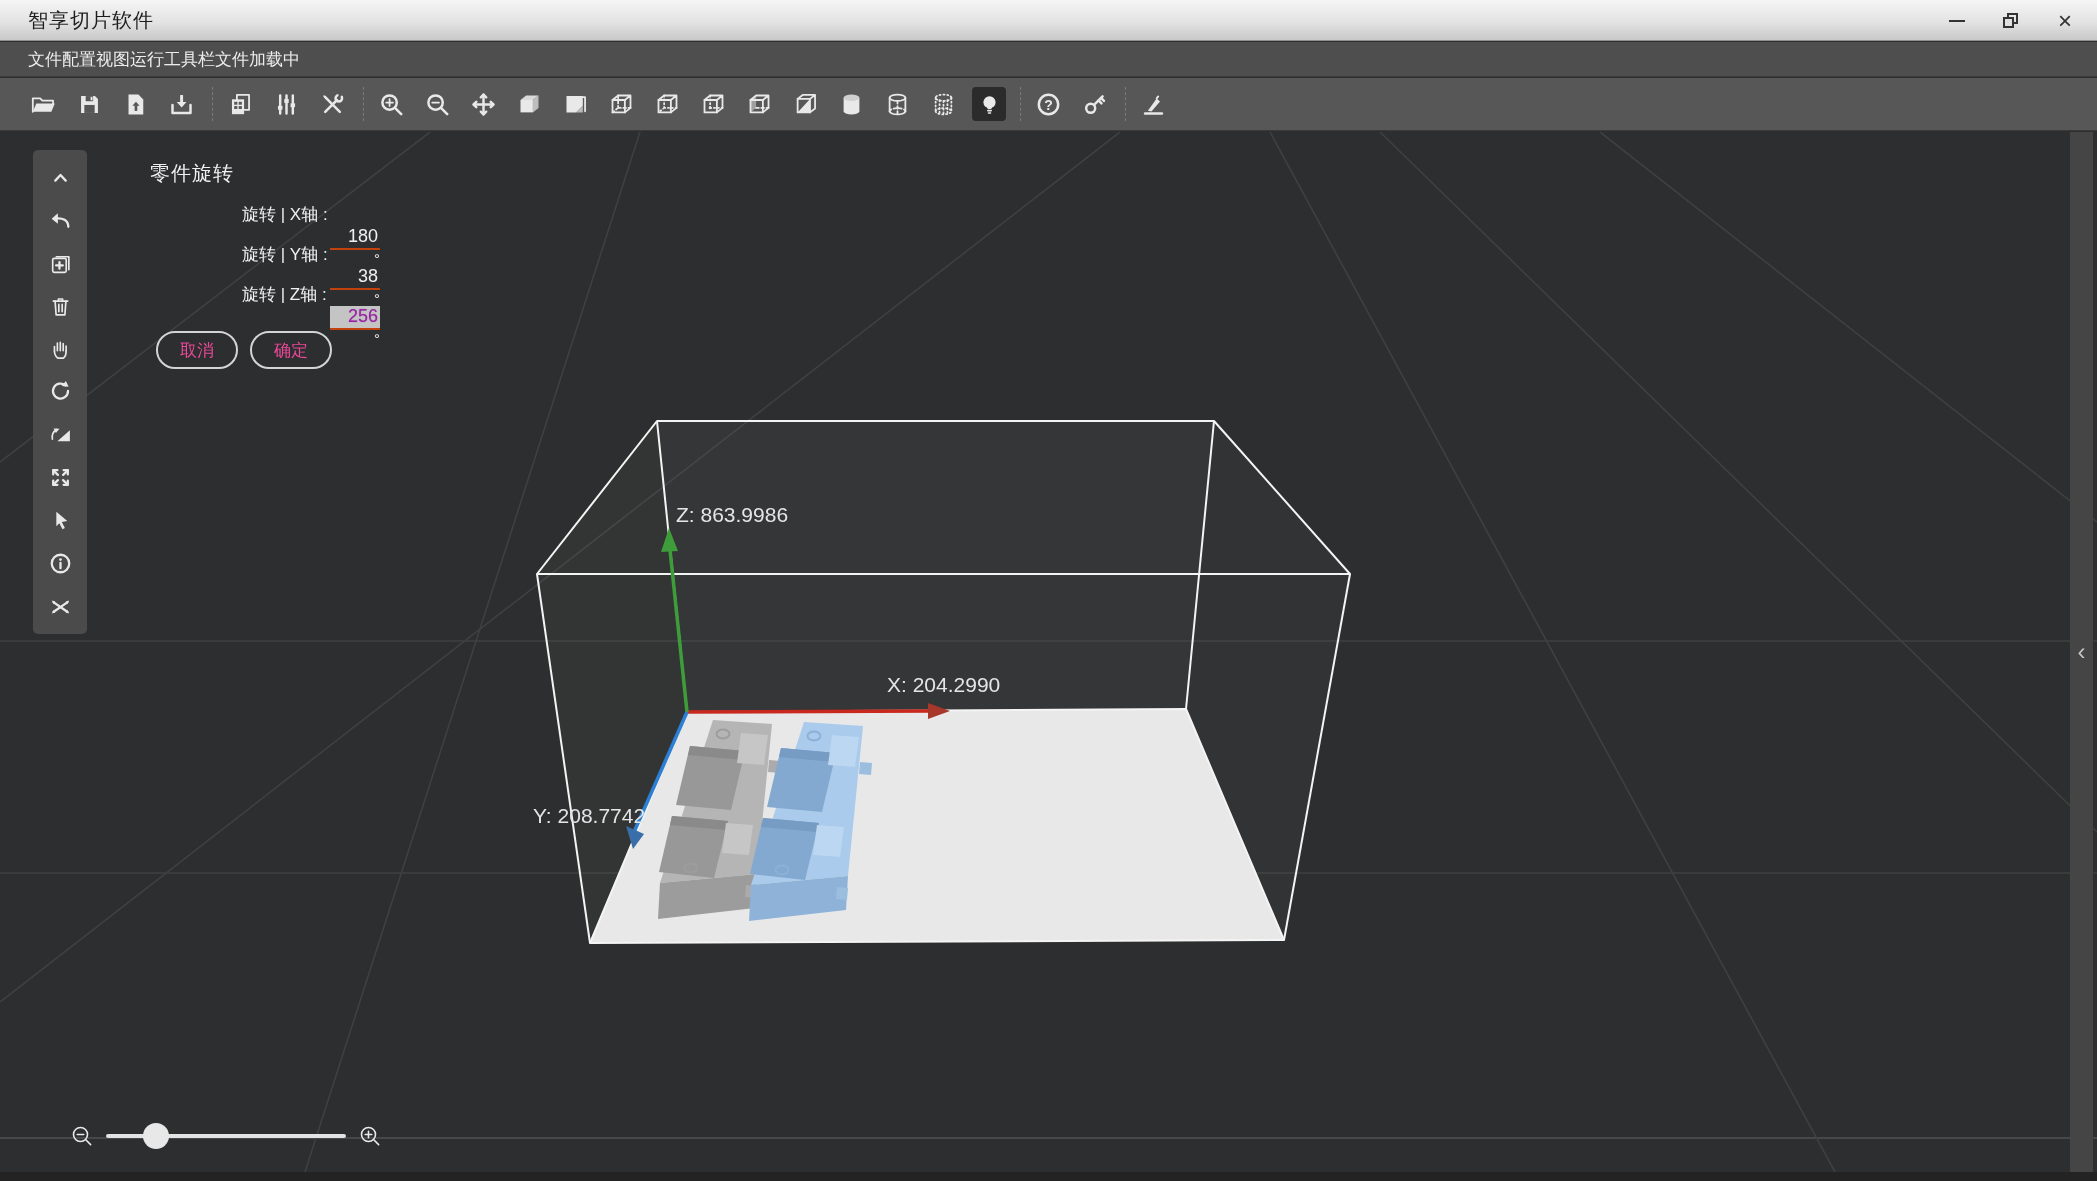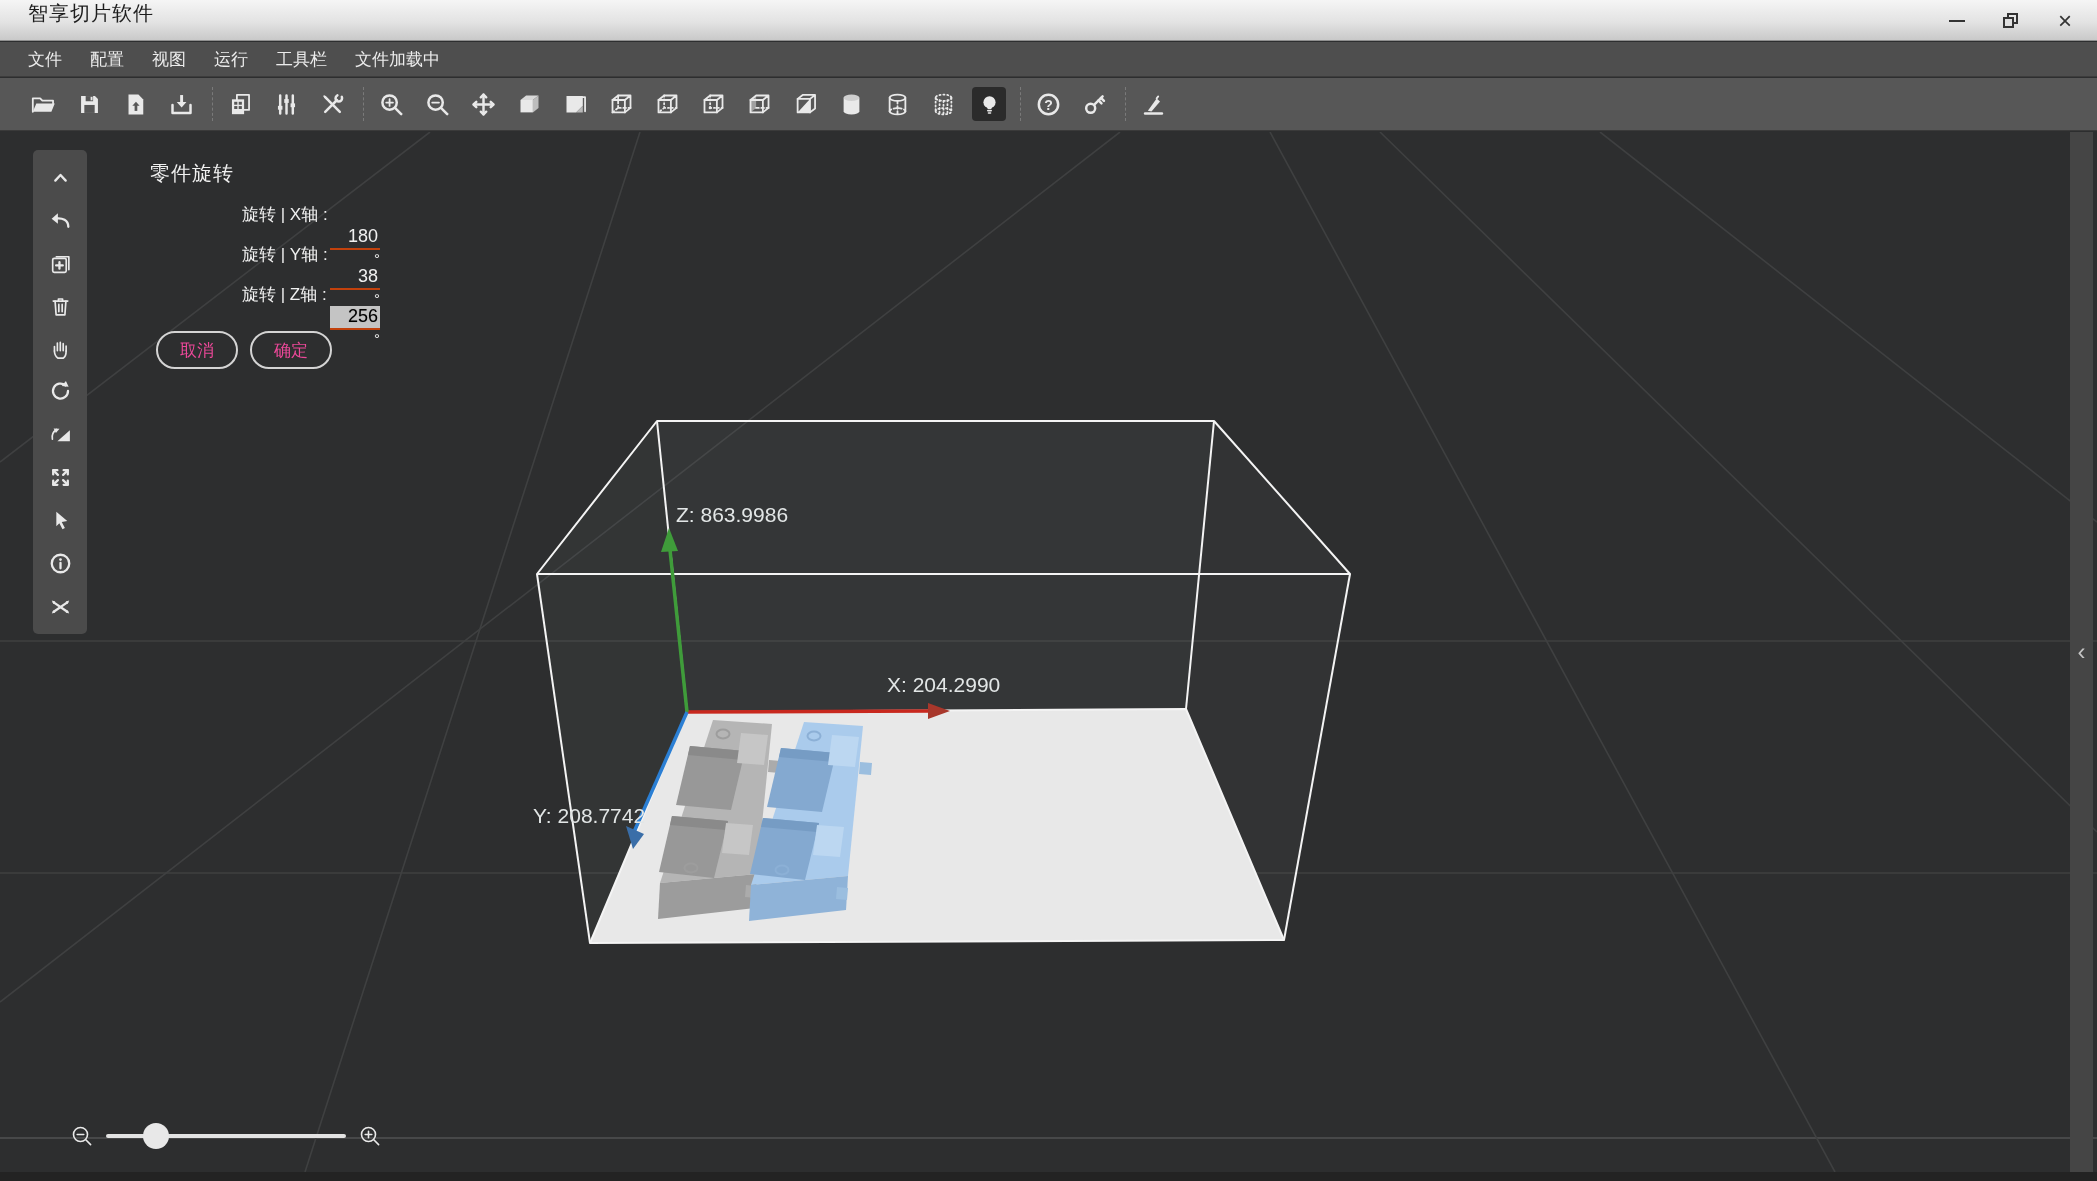--- a/index.html
+++ b/index.html
@@ -3,33 +3,33 @@
 <meta charset="utf-8">
 <style>
   * { margin:0; padding:0; box-sizing:border-box; }
   html,body { width:2097px; height:1181px; overflow:hidden;
     font-family:"Liberation Sans","DejaVu Sans",sans-serif; }
   .app { position:absolute; inset:0; width:2097px; height:1181px; background:#2d2e2f; }
 
   
   .titlebar { position:absolute; left:0; top:0; width:2097px; height:41px;
     background:linear-gradient(#f5f5f5,#e3e3e3 55%,#c9c9c9); border-bottom:1px solid #8f8f8f;
-    display:flex; }
+    display:flex; align-items:center; }
   .title-text { margin-left:28px; font-size:20px; color:#1d1d1d; letter-spacing:1px; }
   .win-controls { position:absolute; right:18px; top:0; height:41px; display:flex; align-items:center; gap:26px; }
   .win-btn { width:28px; height:28px; display:flex; align-items:center; justify-content:center; cursor:default; }
   .min-glyph { width:16px; height:0; border-top:2px solid #333; }
   .restore-glyph { position:relative; width:16px; height:16px; }
   .restore-glyph .back { position:absolute; left:4px; top:0; width:11px; height:11px; border:2px solid #333; }
   .restore-glyph .front { position:absolute; left:0; top:4px; width:11px; height:11px; border:2px solid #333; background:#e0e0e0; }
   .close-glyph { font-size:24px; color:#333; line-height:1; }
 
   
   .menubar { position:absolute; left:0; top:42px; width:2097px; height:35px; background:#4e4e4e;
-    border-bottom:1px solid #3c3c3c; display:flex; align-items:center; gap:28px; padding-left:28px; }
+    border-bottom:1px solid #3c3c3c; display:flex; align-items:center; padding-left:28px; }
   .menu-item { font-size:17px; color:#ececec; }
 
   
   .toolbar { position:absolute; left:0; top:78px; width:2097px; height:53px; background:#575757;
     display:flex; align-items:center; padding-left:26px; border-bottom:1px solid #3a3a3a; }
   .tool-btn { width:34px; height:34px; margin-right:12px; display:flex; align-items:center; justify-content:center; border-radius:4px; }
   .tool-btn.active { background:#2b2b2b; }
   .tb-sep { width:1px; height:34px; margin:0 10px 0 2px; border-left:1px dashed #7a7a7a; }
   .ic { width:27px; height:27px; display:block; }
   .st { stroke:#e9e9e9; fill:none; stroke-width:1.6; stroke-linejoin:round; stroke-linecap:round; }
@@ -55,21 +55,21 @@
   .rail-btn { width:30px; height:30px; display:flex; align-items:center; justify-content:center; }
   .ric { width:25px; height:25px; display:block; }
 
   
   .rot-panel { position:absolute; left:150px; top:28px; width:230px; color:#f0f0f0; }
   .rot-title { font-size:20px; margin-bottom:16px; letter-spacing:1px; }
   .rot-row { display:flex; align-items:flex-end; height:27px; margin-bottom:13px;flex-direction:column; }
   .rot-label { font-size:17px; width:138px; }
   .rot-value { width:50px; text-align:right; font-size:18px; border-bottom:2px solid #c2410c;
     padding:0 2px 1px 2px; }
-  .rot-value.selected { background:#c4c4c4; color:#000000; text-shadow:0 0 1px #888; }
+  .rot-value.selected { background:#c4c4c4; color:#a21caf; text-shadow:0 0 1px #888; }
   .rot-unit { font-size:15px; margin-left:2px; padding-bottom:3px; }
   .rot-buttons { display:flex; gap:12px; margin-top:21px; margin-left:6px; }
   .pill-btn { min-width:82px; height:38px; border:2px solid #d4d4d4; border-radius:19px; background:transparent;
     color:#ec4899; font-size:17px; display:flex; align-items:center; justify-content:center;
     font-family:"Liberation Sans","DejaVu Sans",sans-serif; }
 
   
   .zoomctl { position:absolute; left:70px; top:988px; width:312px; height:32px; display:flex; align-items:center; }
   .zic { width:24px; height:24px; display:block; }
   .zoom-track { position:relative; width:240px; height:4px; background:#e3e3e3; border-radius:2px; margin:0 12px; }

